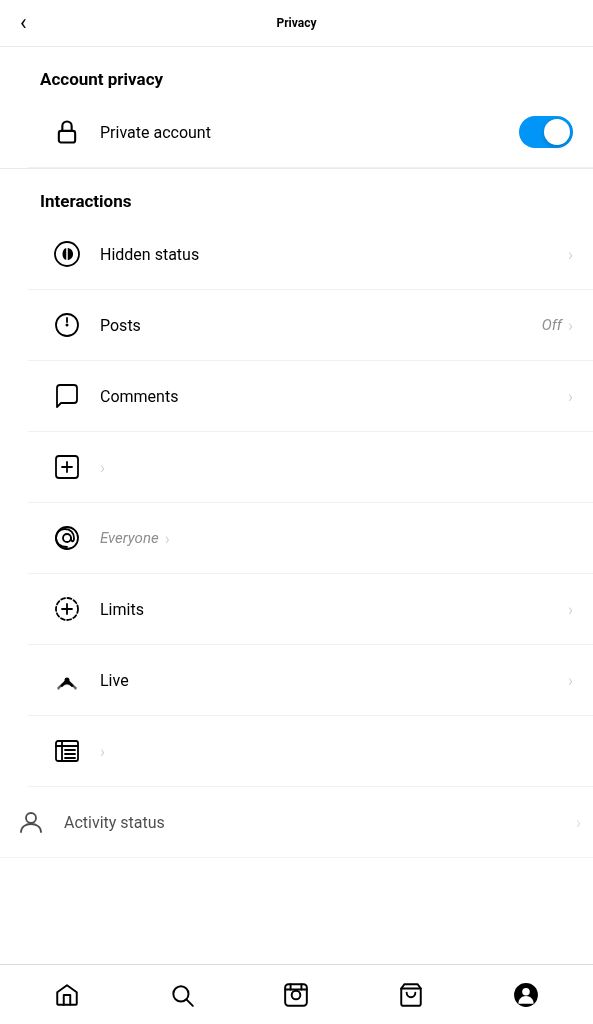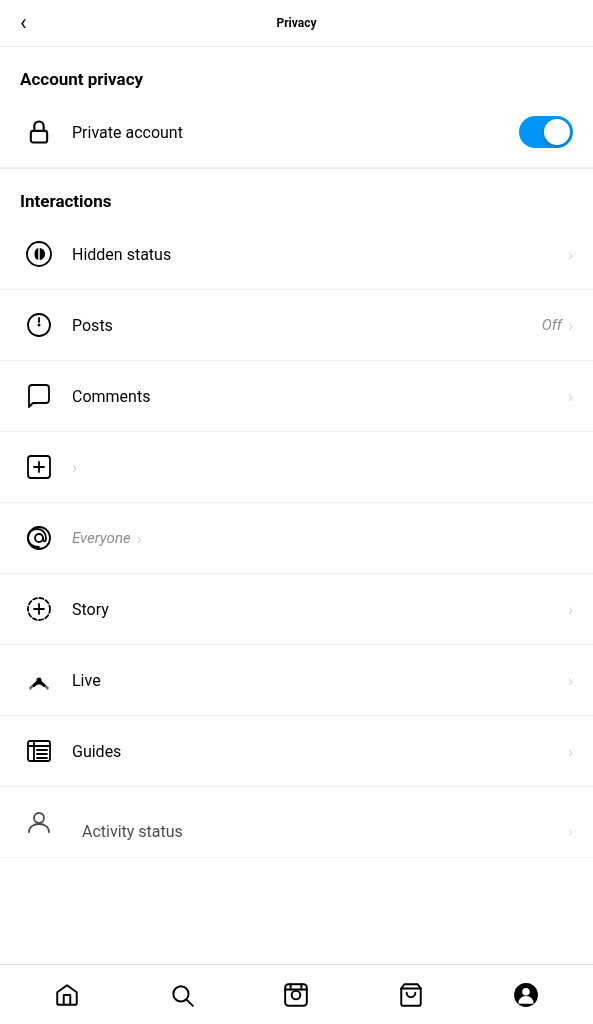--- a/index.html
+++ b/index.html
@@ -39,35 +39,37 @@
     .header-title {
       font-size: 12px;
       font-weight: 700;
       letter-spacing: 0;
     }
 
     .section-header {
       padding: 22px 20px 8px 20px;
       font-size: 17px;
       font-weight: 700;
+      margin-left: 20px;
     }
 
     .section-divider {
       height: 1px;
       background: #ebebeb;
       margin: 0;
     }
 
     .setting-row {
       display: flex;
       align-items: center;
       padding: 16px 20px;
       border-bottom: 1px solid #f0f0f0;
       cursor: pointer;
       min-height: 62px;
+      margin-left: 28px;
     }
 
     .setting-icon {
       width: 38px;
       height: 38px;
       display: flex;
       align-items: center;
       justify-content: center;
       flex-shrink: 0;
       margin-right: 14px;
@@ -152,27 +154,26 @@
       width: 26px;
       height: 26px;
     }
 
     .bottom-spacer {
       height: 70px;
     }
 
     .activity-status-row {
       display: flex;
-      align-items: flex-end;
-      padding: 16px 20px;
+      align-items: center;
+      padding: 16px 12px;
       border-bottom: 1px solid #f0f0f0;
       cursor: pointer;
       min-height: 62px;
       overflow: hidden;
-      gap: 10px;
     }
 
   </style>
 </head>
 <body>
 
 <div class="header">
   <span class="header-back">‹</span>
   <span class="header-title">Privacy</span>
 </div>
@@ -261,21 +262,21 @@
   </div>
 
   <div class="setting-row">
     <div class="setting-icon">
       <svg viewBox="0 0 28 28" fill="none" stroke="#000" stroke-width="1.8" stroke-linecap="round" stroke-linejoin="round" xmlns="http://www.w3.org/2000/svg">
         <circle cx="14" cy="14" r="11" stroke-dasharray="4 2.5"></circle>
         <line x1="14" y1="9" x2="14" y2="19"></line>
         <line x1="9" y1="14" x2="19" y2="14"></line>
       </svg>
     </div>
-    <span class="setting-label">Story</span>
+    <span class="setting-label">Limits</span>
     <span class="chevron">›</span>
   </div>
 
   <div class="setting-row">
     <div class="setting-icon">
       <svg viewBox="0 0 28 28" fill="none" stroke="#000" stroke-width="1.8" stroke-linecap="round" xmlns="http://www.w3.org/2000/svg">
 
         <circle cx="14" cy="14" r="2.5" fill="#000" stroke="none"></circle>
         <path d="M8.5 19.5 Q8.5 19.5 14 14" stroke-linecap="round"></path>
         <path d="M19.5 19.5 Q19.5 19.5 14 14" stroke-linecap="round"></path>
@@ -294,21 +295,20 @@
     <div class="setting-icon">
       <svg viewBox="0 0 28 28" fill="none" stroke="#000" stroke-width="1.8" stroke-linecap="round" stroke-linejoin="round" xmlns="http://www.w3.org/2000/svg">
         <rect x="3" y="4" width="22" height="20" rx="2"></rect>
         <line x1="3" y1="9" x2="25" y2="9"></line>
         <line x1="9" y1="4" x2="9" y2="24"></line>
         <line x1="12" y1="13" x2="22" y2="13"></line>
         <line x1="12" y1="17" x2="22" y2="17"></line>
         <line x1="12" y1="21" x2="22" y2="21"></line>
       </svg>
     </div>
-    <span class="setting-label">Guides</span>
     <span class="chevron">›</span>
   </div>
 
   <div class="activity-status-row" style="opacity:0.7;">
     <div class="setting-icon">
       <svg viewBox="0 0 28 28" fill="none" stroke="#000" stroke-width="1.8" stroke-linecap="round" stroke-linejoin="round" xmlns="http://www.w3.org/2000/svg">
         <circle cx="14" cy="10" r="5"></circle>
         <path d="M4 24 C4 19 8.5 16 14 16 C19.5 16 24 19 24 24"></path>
 
       </svg>

